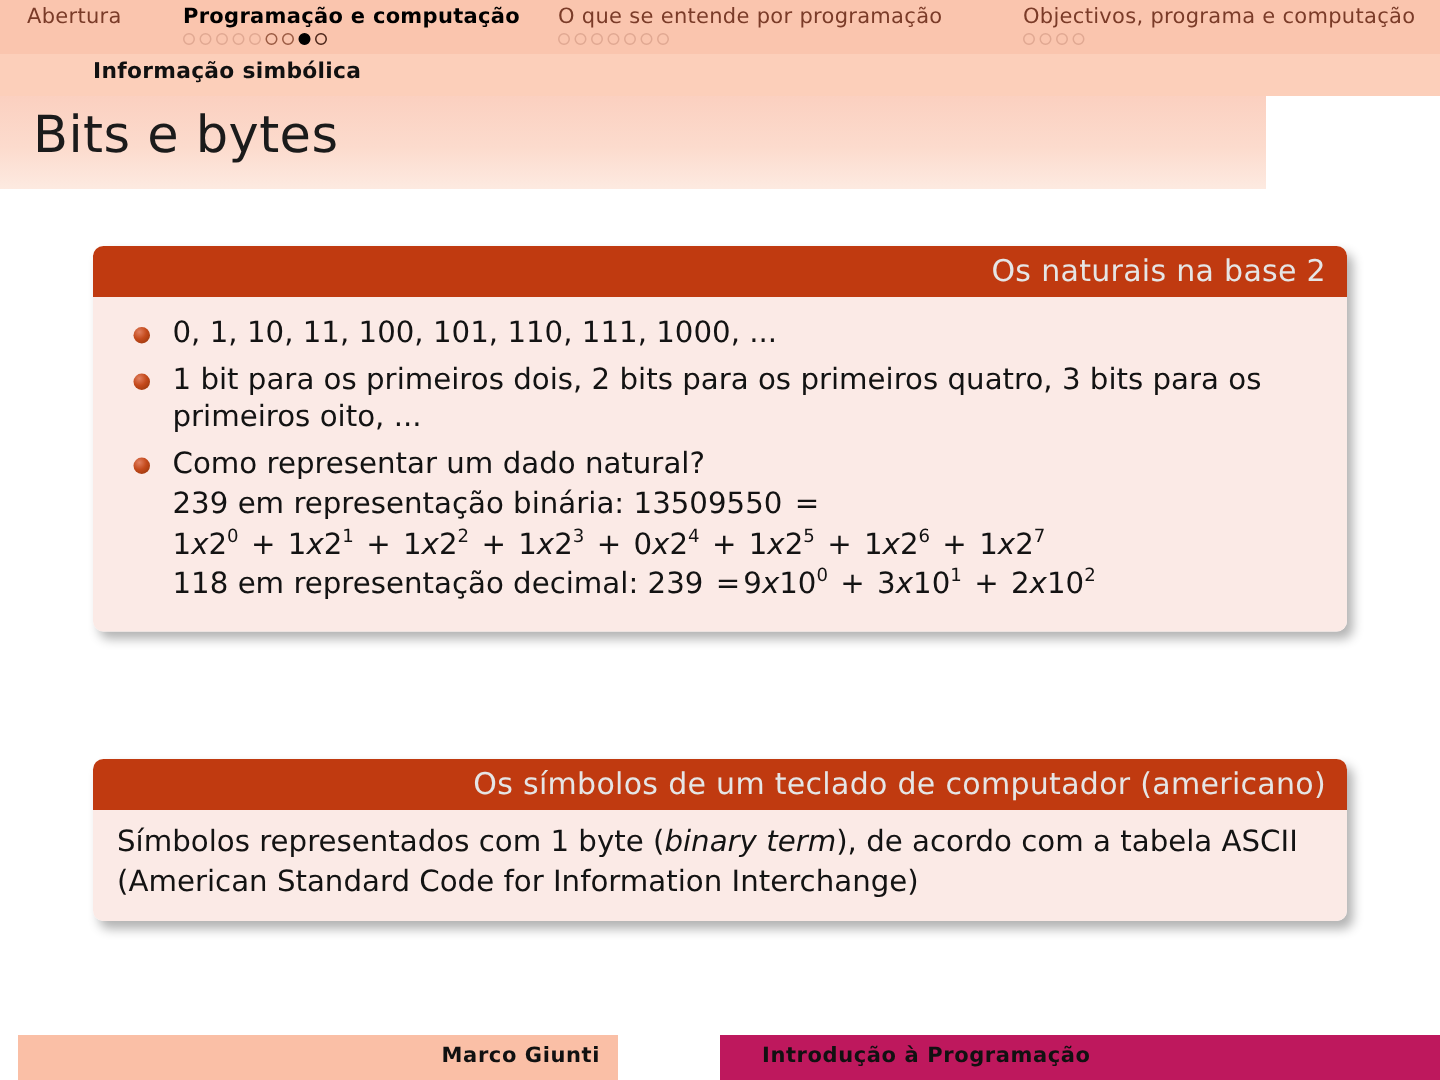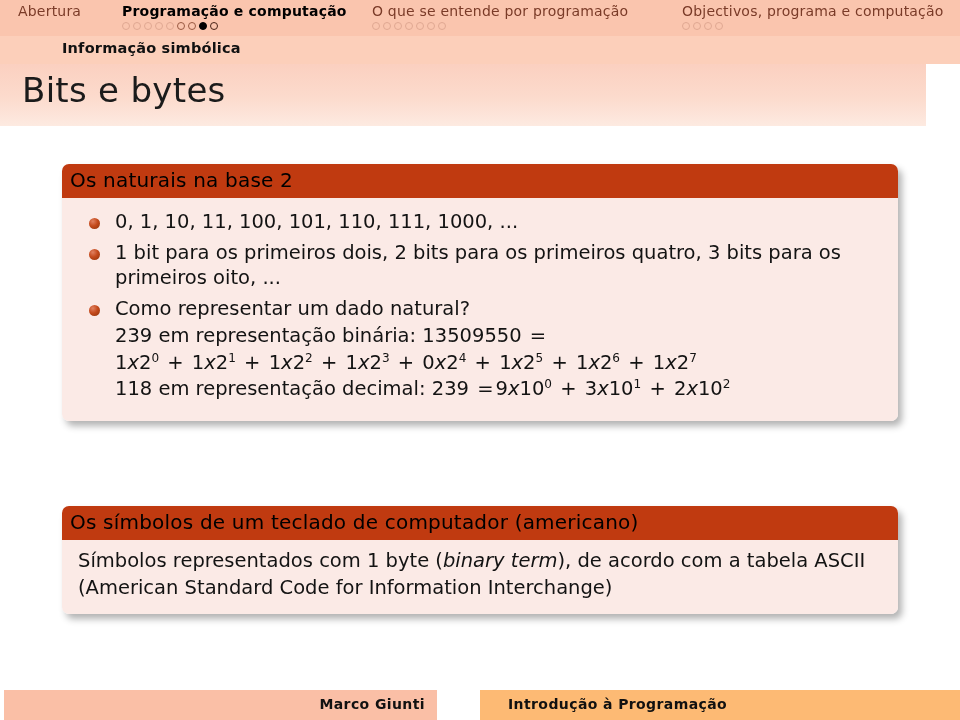--- a/index.html
+++ b/index.html
@@ -75,21 +75,21 @@
     color: #111111;
     font-weight: bold;
     letter-spacing: 0.2px;
     margin-left: 44px;
   }
 
   
   #title-bar {
     position: absolute;
     left: 0; top: 64px;
-    width: 926px;
+    width: 844px;
     height: 62px;
     background: linear-gradient(to bottom, #fbd0c0 0%, #fcdbcd 55%, #fdeae1 100%);
   }
   #slide-title {
     position: absolute;
     left: 22px;
     top: 6px;
     font-size: 34px;
     color: #1b1b1b;
     font-weight: normal;
@@ -101,23 +101,24 @@
     position: absolute;
     width: 836px;
     left: 62px;
     border-radius: 7px;
     box-shadow: 4px 5px 7px rgba(0,0,0,0.30);
   }
   .block-head {
     background: #c03a10;
     border-radius: 7px 7px 0 0;
     padding: 4px 14px 6px 8px;
-    color: #000000;
+    color: #e5e5e5;
     font-size: 20px;
     letter-spacing: 0.2px;
+    text-align: right;
   }
   .block-body {
     background: #fbeae6;
     border-radius: 0 0 7px 7px;
     padding: 8px 16px 14px 16px;
     color: #131313;
     font-size: 19.5px;
     line-height: 1.32;
   }
 
@@ -162,31 +163,31 @@
   
   #footer {
     position: absolute;
     left: 0;
     top: 690px;
     width: 960px;
     height: 30px;
   }
   .footer-left {
     position: absolute;
-    left: 4px; top: 0;
-    width: 433px;
+    left: 12px; top: 0;
+    width: 400px;
     height: 30px;
     background: #fabfa6;
   }
   .footer-right {
     position: absolute;
     left: 480px; top: 0;
     width: 480px;
     height: 30px;
-    background: #fdba74;
+    background: #be185d;
   }
   .footer-author {
     position: absolute;
     right: 12px;
     top: 6px;
     font-size: 14px;
     color: #111111;
     font-weight: bold;
     letter-spacing: 0.4px;
     white-space: nowrap;

